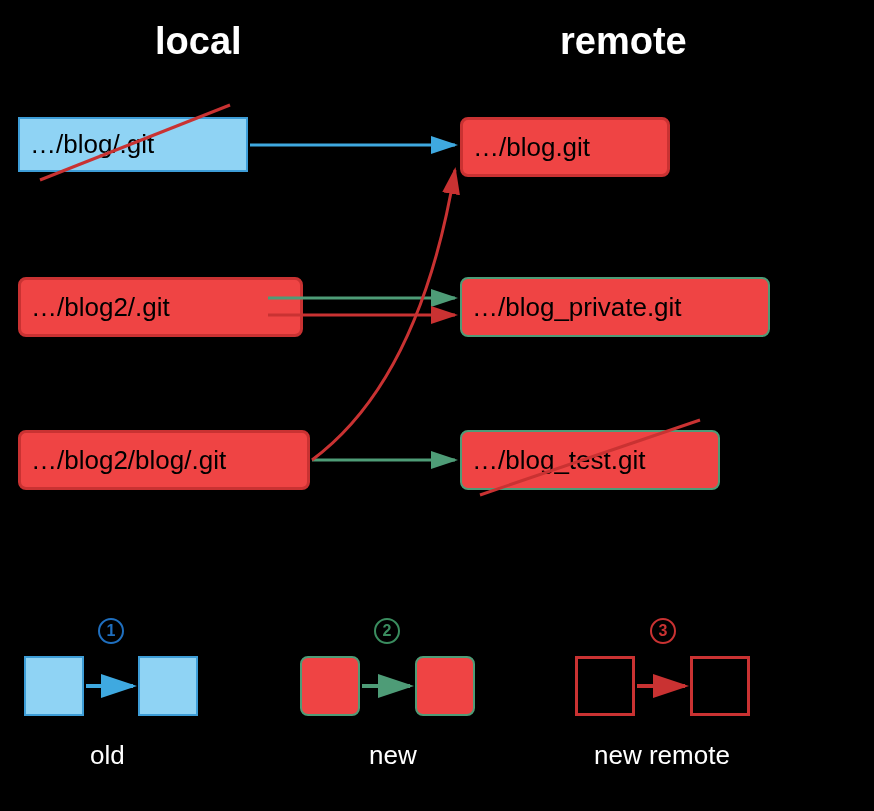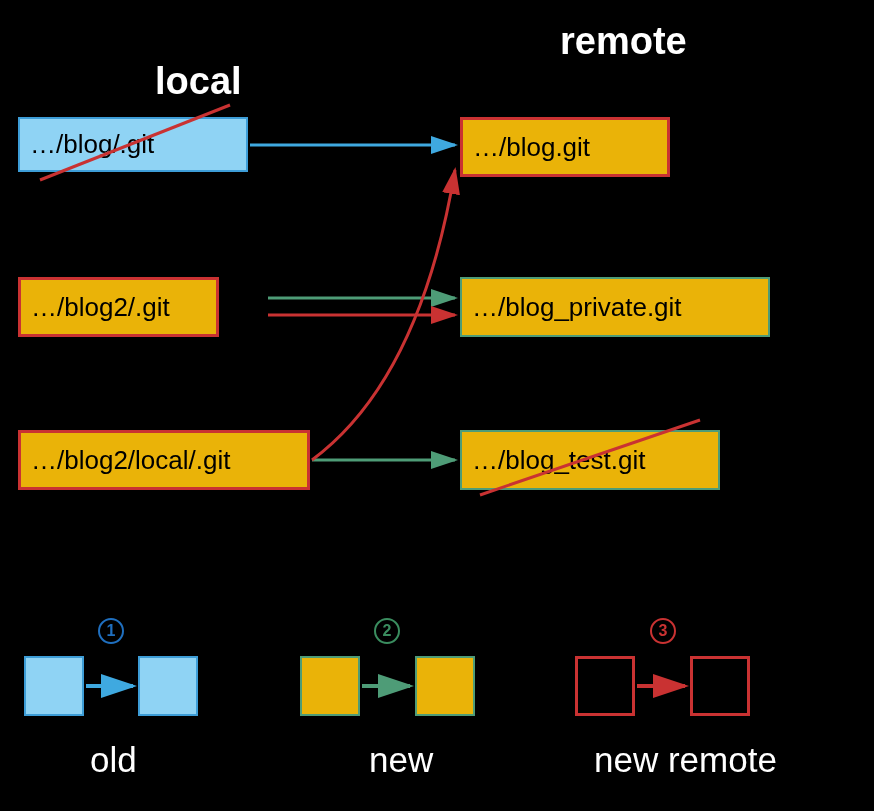--- a/index.html
+++ b/index.html
@@ -14,40 +14,40 @@
   }
   .box {
     position: absolute;
     display: flex;
     align-items: center;
     padding: 0 10px;
     font-size: 26px;
     box-sizing: border-box;
   }
   .blue-fill { background: #8fd3f4; }
-  .green-fill { background: #eab308; }
+  .green-fill { background: #ef4444; border-radius: 8px; }
   .border-red { border: 3px solid #c93232; }
   .border-blue { border: 2px solid #3d9dd7; }
   .border-green { border: 2px solid #4e9c77; }
   .header {
     position: absolute;
     color: #fff;
     font-size: 38px;
     font-weight: bold;
   }
   .legend-box {
     position: absolute;
     width: 60px;
     height: 60px;
     box-sizing: border-box;
   }
   .legend-text {
     position: absolute;
     color: #fff;
-    font-size: 35px;
+    font-size: 26px;
   }
   svg.overlay {
     position: absolute;
     top: 0; left: 0;
     width: 874px; height: 811px;
     pointer-events: none;
   }
   .circle-num {
     display:inline-flex;
     width:22px;height:22px;
@@ -55,28 +55,28 @@
     border-radius:50%;
     align-items:center;
     justify-content:center;
     font-size:16px;
     font-weight:bold;
   }
 </style>
 </head>
 <body>
 
-<div class="header" style="left:155px; top:20px;margin-top:40px;">local</div>
+<div class="header" style="left:155px; top:20px;">local</div>
 <div class="header" style="left:560px; top:20px;text-align:right;">remote</div>
 
 <div class="box blue-fill border-blue" style="left:18px; top:117px; width:230px; height:55px;">…/blog/.git</div>
 
-<div class="box green-fill border-red" style="left:18px; top:277px; width:201px; height:60px;">…/blog2/.git</div>
+<div class="box green-fill border-red" style="left:18px; top:277px; width:285px; height:60px;">…/blog2/.git</div>
 
-<div class="box green-fill border-red" style="left:18px; top:430px; width:292px; height:60px;">…/blog2/local/.git</div>
+<div class="box green-fill border-red" style="left:18px; top:430px; width:292px; height:60px;">…/blog2/blog/.git</div>
 
 <div class="box green-fill border-red" style="left:460px; top:117px; width:210px; height:60px;">…/blog.git</div>
 
 <div class="box green-fill border-green" style="left:460px; top:277px; width:310px; height:60px;">…/blog_private.git</div>
 
 <div class="box green-fill border-green" style="left:460px; top:430px; width:260px; height:60px;">…/blog_test.git</div>
 
 <div class="legend-box blue-fill border-blue" style="left:24px; top:656px;"></div>
 <div class="legend-box blue-fill border-blue" style="left:138px; top:656px;"></div>
 

